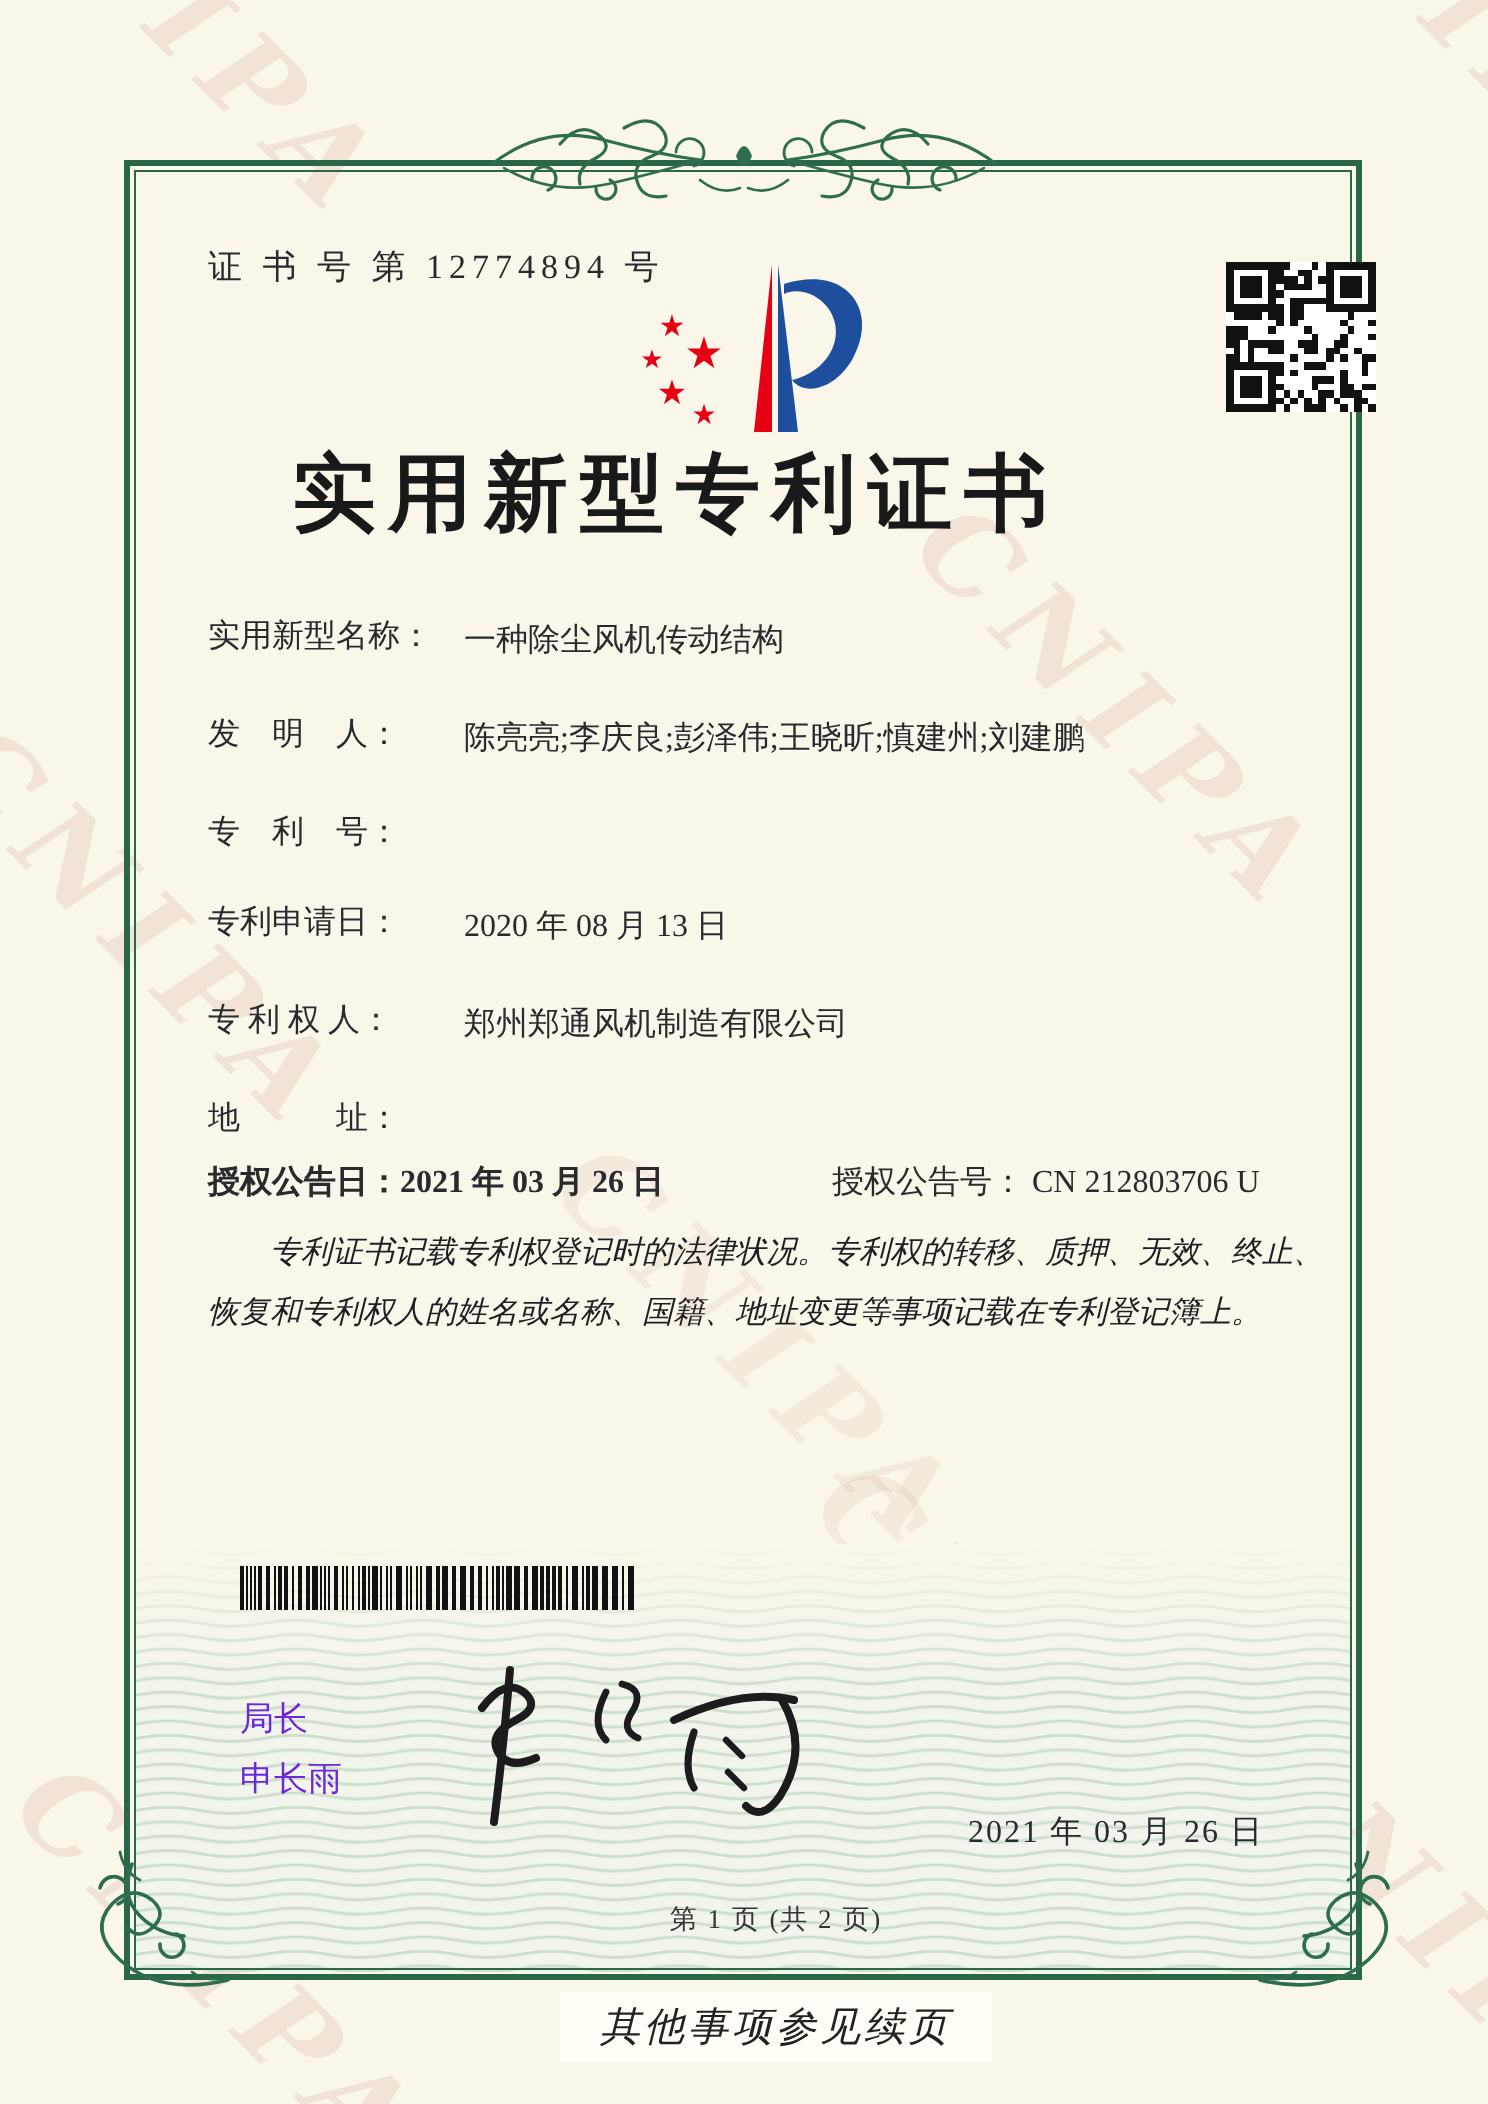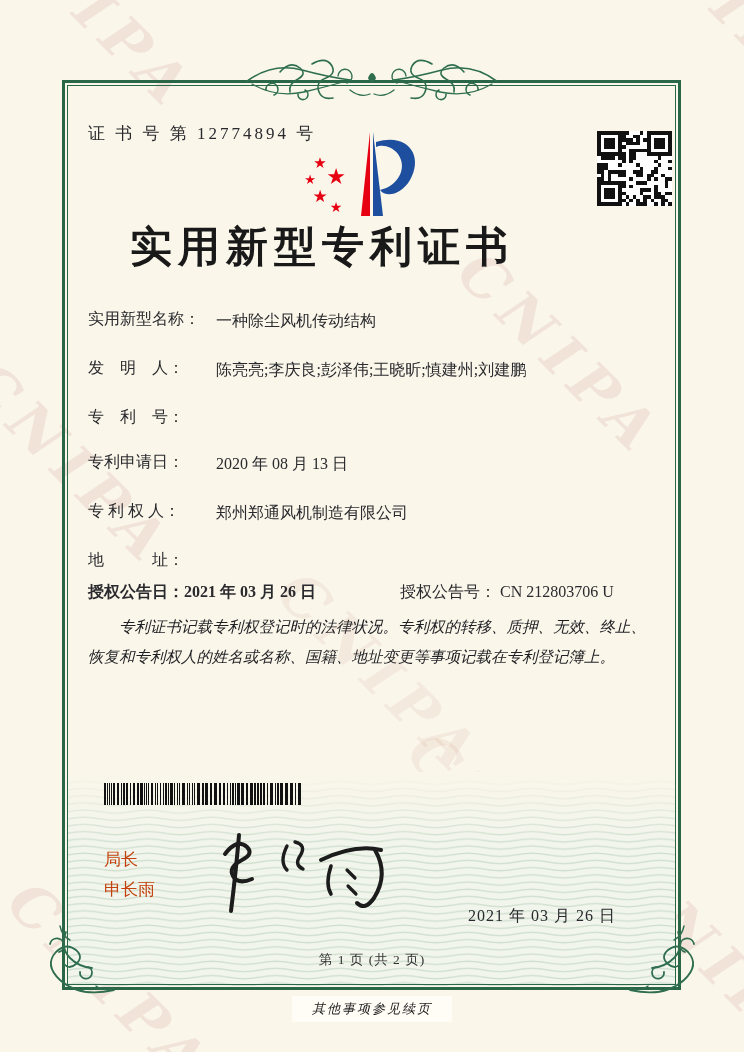--- a/index.html
+++ b/index.html
@@ -20,21 +20,21 @@
   .frame{position:absolute; left:62px; top:80px; width:613px; height:904px;
          border:3px solid #2a6648; z-index:2;}
   .frame-inner{position:absolute; inset:2px; border:1px solid #2a6648;}
   
   .waves{position:absolute; left:68px; top:772px; width:607px; height:214px; z-index:1;}
   .waves-fade{position:absolute; left:68px; top:772px; width:607px; height:70px;
               background:linear-gradient(#faf6ea, rgba(250,246,234,0)); z-index:1;}
   
   .orn{position:absolute; z-index:3;}
   
-  .content{position:absolute; inset:0; z-index:4;}
+  .content{position:absolute; inset:0; z-index:4;margin-left:16px;}
   .cert-no{position:absolute; left:88px; top:122px; font-size:17px; letter-spacing:3px;}
   .qr{position:absolute; left:597px; top:131px; width:75px; height:75px; background:#fff;
       display:grid; grid-template-columns:repeat(21,1fr); grid-template-rows:repeat(21,1fr);}
   .qr div{background:transparent;} .qr div.on{background:#111;}
   .logo{position:absolute; left:302px; top:128px;}
   .title{position:absolute; left:0; top:219px; width:644px; text-align:center;
          font-size:42px; font-weight:bold; letter-spacing:6px; color:#191919;}
   .fields{position:absolute; left:88px; top:308px; width:568px; font-size:16px;}
   .row{display:flex; margin-bottom:23px; line-height:22px;}
   .row .lab{flex:0 0 128px; white-space:pre;}
@@ -45,28 +45,28 @@
   .grant-row .pair2{display:flex;}
   .grant-row .lab2{white-space:pre; margin-right:4px;}
   .paras{position:absolute; left:88px; top:612px; width:568px; font-size:15.5px;
          line-height:30px; font-style:italic; color:#1f1f23;}
   .paras p{margin:0; text-indent:2em;}
   .barcode{position:absolute; left:104px; top:783px; width:206px; height:22px;
            display:flex; align-items:stretch;}
   .barcode i{display:block; height:100%;}
   .signer{position:absolute; left:104px; top:845px;
           font-family:"Liberation Sans","DejaVu Sans",sans-serif;
-          font-size:17px; color:#c2410c; line-height:30px;}
+          font-size:17px; color:#6d28d9; line-height:30px;}
   .signature{position:absolute; left:195px; top:830px;}
   .issue-date{position:absolute; left:468px; top:906px; font-size:16px; letter-spacing:1px;}
   .page-info{position:absolute; left:0; top:951px; width:744px; text-align:center;
              font-size:13.5px; color:#333; letter-spacing:1px;}
   .footer-note{position:absolute; left:0; top:996px; width:744px; text-align:center; z-index:5;}
   .footer-note span{display:inline-block; background:#fffdf6; padding:4px 20px;
-                    font-size:13px; font-style:italic; letter-spacing:2px; color:#222;}
+                    font-size:20px; font-style:italic; letter-spacing:2px; color:#222;}
 </style>
 </head>
 <body>
 
 <div class="page">
 
   <div class="wm" style="left:-38px; top:-26px;">CNIPA</div>
   <div class="wm" style="left:600px; top:-30px;">CNIPA</div>
   <div class="wm" style="left:430px; top:320px;">CNIPA</div>
   <div class="wm" style="left:-60px; top:430px;">CNIPA</div>

